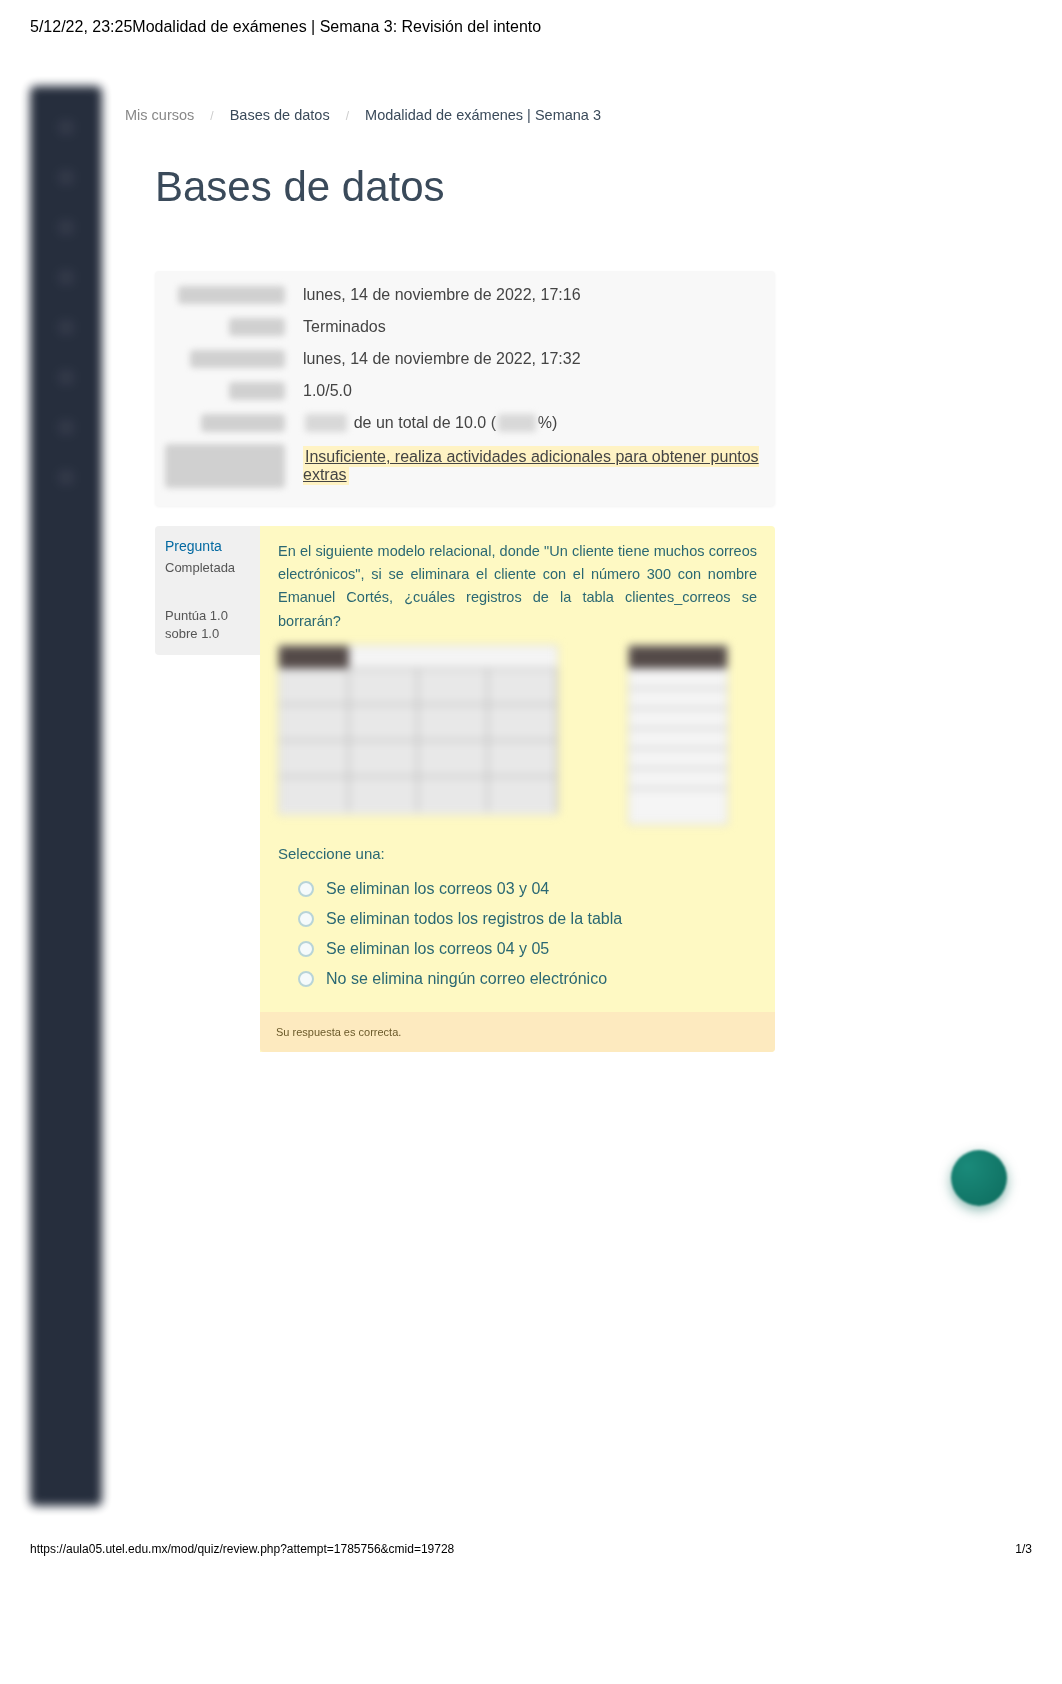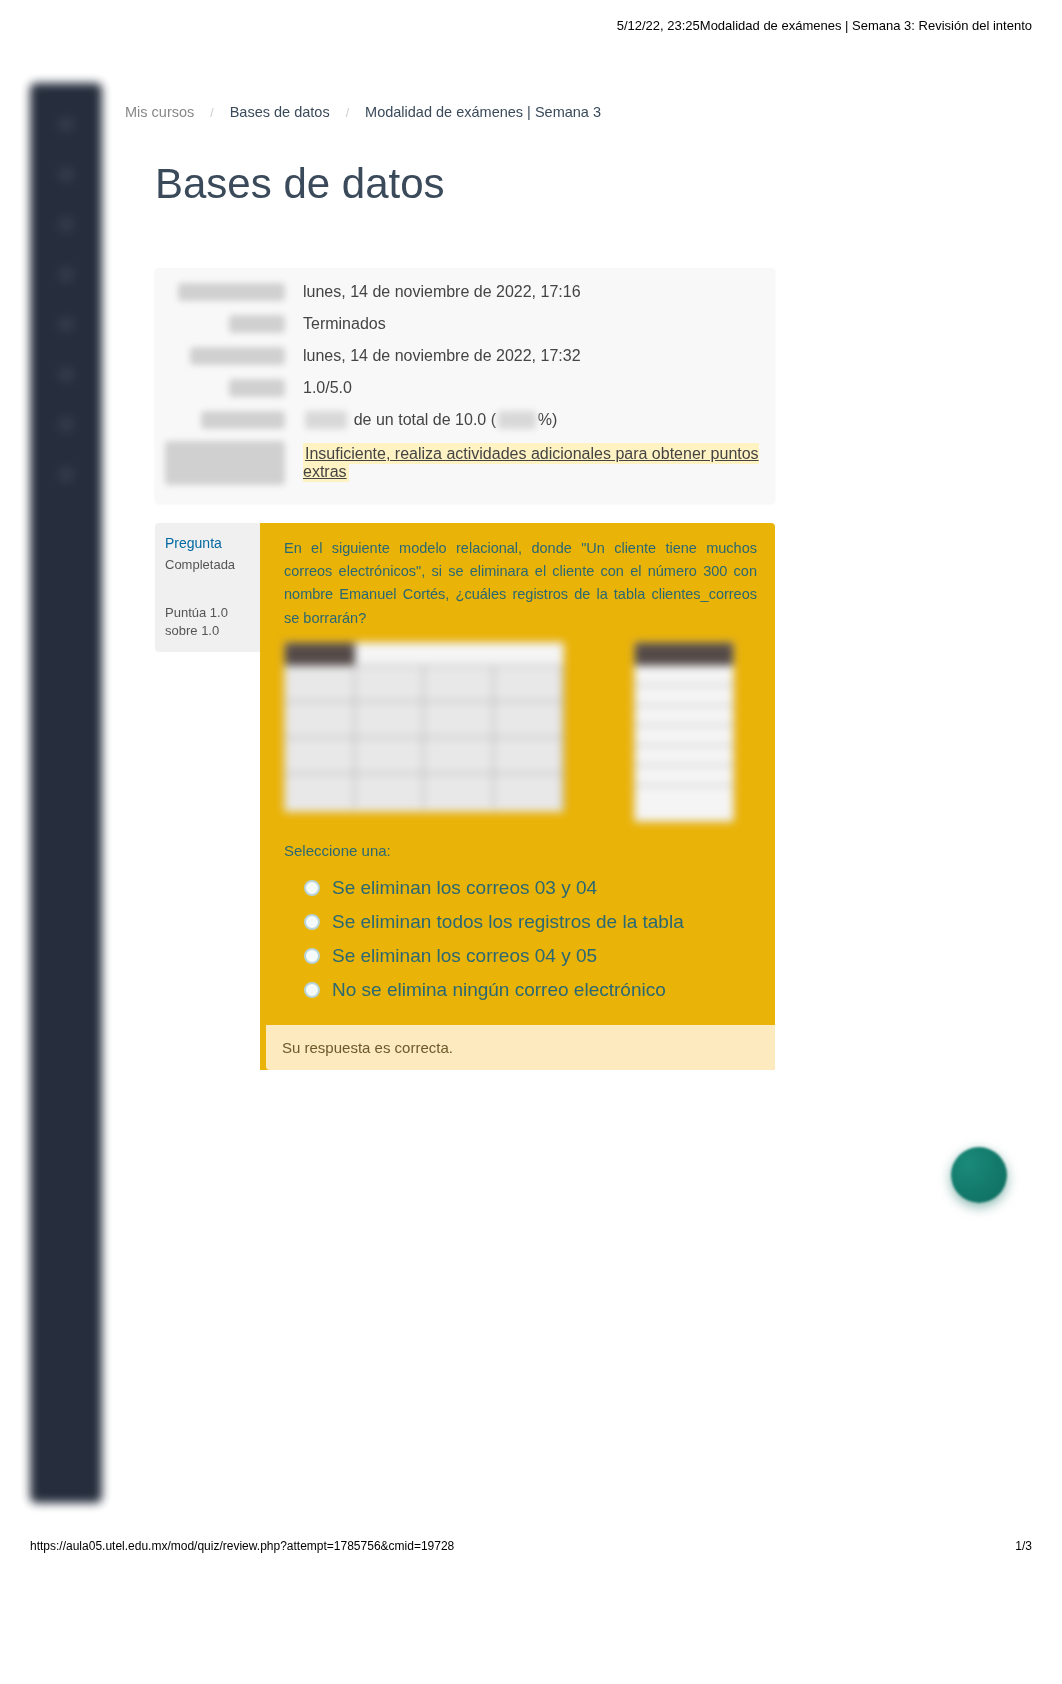--- a/index.html
+++ b/index.html
@@ -9,23 +9,23 @@
     }
     body {
       font-family: "Helvetica Neue", Helvetica, Arial, sans-serif;
       background: #ffffff;
       color: #333;
       width: 1062px;
       position: relative;
     }
     .print-header {
       display: flex;
-      justify-content: flex-end;
+      justify-content: flex-start;
       padding: 18px 30px 0 30px;
-      font-size: 13px;
+      font-size: 16px;
       color: #000;
     }
     .page-wrapper {
       position: relative;
       margin: 50px 30px 0 30px;
       min-height: 1420px;
     }
     .sidebar {
       position: absolute;
       left: 0;
@@ -160,23 +160,23 @@
       color: #555;
       margin-bottom: 10px;
     }
     .question-info .q-grade {
       color: #555;
       line-height: 1.4;
       margin-top: 32px;
     }
     .question-body {
       flex: 1;
-      background: #eab308;
+      background: #fef9c3;
       border-radius: 0 4px 4px 0;
-      padding: 14px 18px 18px 24px;
+      padding: 14px 18px 18px 18px;
     }
     .q-text {
       color: #2a6873;
       font-size: 14.5px;
       line-height: 1.6;
       text-align: justify;
       margin-bottom: 12px;
     }
     .q-image-row {
       display: flex;
@@ -228,37 +228,37 @@
       margin-bottom: 12px;
     }
     .q-options {
       padding-left: 20px;
     }
     .q-option {
       display: flex;
       align-items: center;
       gap: 12px;
       padding: 6px 0;
-      font-size: 19px;
+      font-size: 16px;
       color: #2a6873;
     }
     .q-radio {
       width: 16px;
       height: 16px;
       border-radius: 50%;
       border: 2px solid #b8d4d8;
       background: #f5fafb;
       flex-shrink: 0;
     }
     .q-feedback {
       margin-top: 18px;
       background: #fdeabf;
       padding: 14px 16px;
       border-radius: 3px;
-      font-size: 15px;
+      font-size: 11px;
       color: #6b5a2a;
       margin-left: -18px;
       margin-right: -18px;
       margin-bottom: -18px;
       border-radius: 0 0 4px 4px;
     }
     .fab {
       position: absolute;
       right: 25px;
       bottom: 300px;

